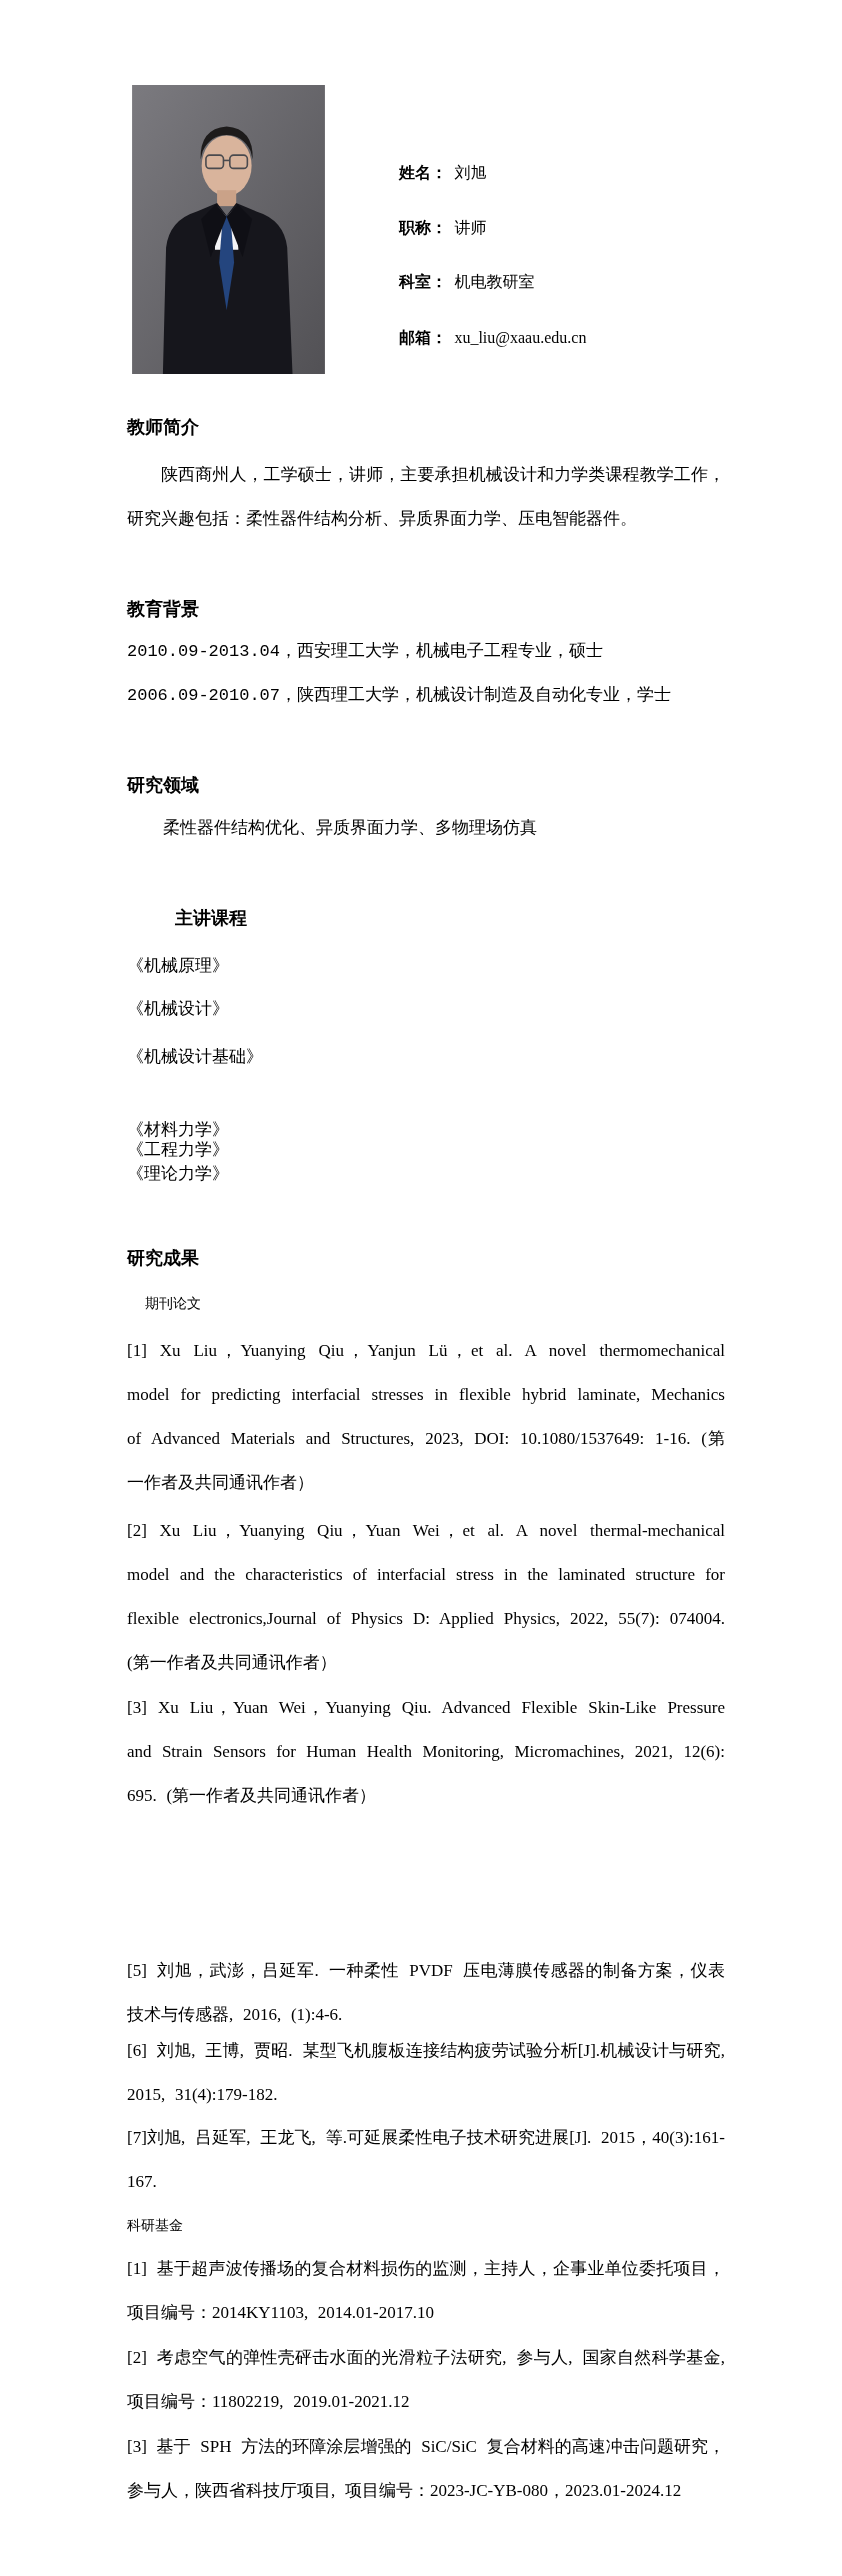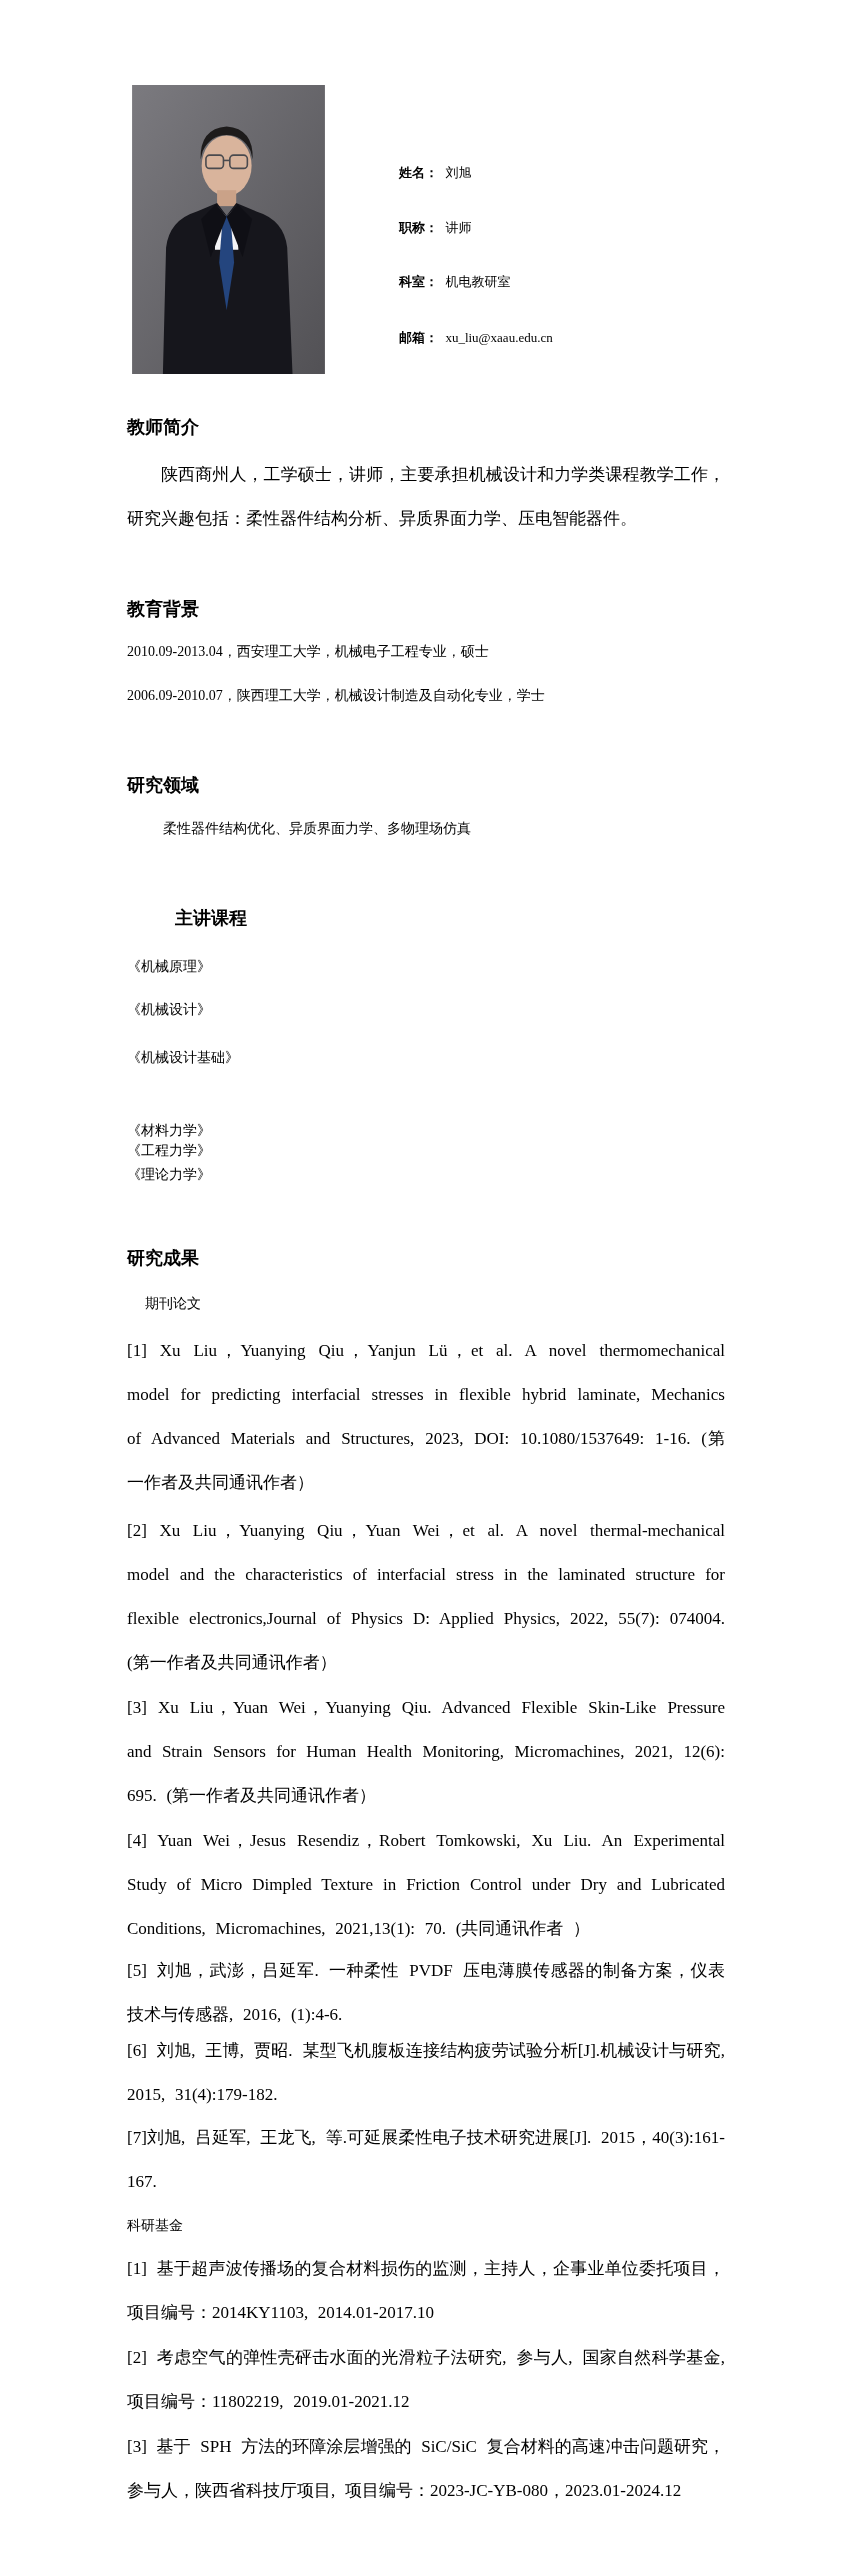--- a/index.html
+++ b/index.html
@@ -23,44 +23,45 @@
   }
   .sub-heading{
     font-size:14px;
     font-weight:normal;
     line-height:21px;
     white-space:nowrap;
   }
   
   .line{
     left:127px;
-    font-size:14px;
+    font-size:17px;
     line-height:21px;
     white-space:nowrap;
+    font-family:Liberation Mono, monospace;
   }
   
   .para{
     left:127px;
     width:598px;
     font-size:17px;
     line-height:44px;
     text-align:justify;
     word-spacing:0.32em;
   }
   .indent2{text-indent:34px;}
   
   .photo-box{
     left:132px;
     top:85px;
     width:193px;
     height:289px;
   }
   .field-row{
     left:399px;
-    font-size:13px;
+    font-size:16px;
     line-height:21px;
     white-space:nowrap;
   }
   .field-label{font-weight:bold;}
   .field-value{font-weight:normal;padding-left:7.4px;}
 </style>
 </head>
 <body>
 
 <div class="page">
@@ -121,21 +122,20 @@
   <div class="abs line" style="top:1120px;">《材料力学》</div>
   <div class="abs line" style="top:1164px;">《理论力学》</div>
 
   <div class="abs sec-heading" style="top:1248px;">研究成果</div>
 
   <div class="abs sub-heading" style="left:145px;top:1293px;">期刊论文</div>
 
   <div class="abs para" style="top:1329px;">[1] Xu Liu，Yuanying Qiu，Yanjun Lü，et al. A novel thermomechanical model for predicting interfacial stresses in flexible hybrid laminate, Mechanics of Advanced Materials and Structures, 2023, DOI: 10.1080/1537649: 1-16. (第一作者及共同通讯作者）</div>
   <div class="abs para" style="top:1509px;">[2] Xu Liu，Yuanying Qiu，Yuan Wei，et al. A novel thermal-mechanical model and the characteristics of interfacial stress in the laminated structure for flexible electronics,Journal of Physics D: Applied Physics, 2022, 55(7): 074004. (第一作者及共同通讯作者）</div>
   <div class="abs para" style="top:1686px;">[3] Xu Liu，Yuan Wei，Yuanying Qiu. Advanced Flexible Skin-Like Pressure and Strain Sensors for Human Health Monitoring, Micromachines, 2021, 12(6): 695. (第一作者及共同通讯作者）</div>
-  <div class="abs para" style="top:1819px;">[4] Yuan Wei，Jesus Resendiz，Robert Tomkowski, Xu Liu. An Experimental Study of Micro Dimpled Texture in Friction Control under Dry and Lubricated Conditions, Micromachines, 2021,13(1): 70. (共同通讯作者 ）</div>
   <div class="abs para" style="top:1949px;">[5] 刘旭，武澎，吕延军. 一种柔性 PVDF 压电薄膜传感器的制备方案，仪表技术与传感器, 2016, (1):4-6.</div>
   <div class="abs para" style="top:2029px;">[6] 刘旭, 王博, 贾昭. 某型飞机腹板连接结构疲劳试验分析[J].机械设计与研究, 2015, 31(4):179-182.</div>
   <div class="abs para" style="top:2116px;">[7]刘旭, 吕延军, 王龙飞, 等.可延展柔性电子技术研究进展[J]. 2015，40(3):161-167.</div>
 
   <div class="abs sub-heading" style="left:127px;top:2215px;">科研基金</div>
 
   <div class="abs para" style="top:2247px;">[1] 基于超声波传播场的复合材料损伤的监测，主持人，企事业单位委托项目，项目编号：2014KY1103, 2014.01-2017.10</div>
   <div class="abs para" style="top:2336px;">[2] 考虑空气的弹性壳砰击水面的光滑粒子法研究, 参与人, 国家自然科学基金, 项目编号：11802219, 2019.01-2021.12</div>
   <div class="abs para" style="top:2425px;">[3] 基于 SPH 方法的环障涂层增强的 SiC/SiC 复合材料的高速冲击问题研究，参与人，陕西省科技厅项目, 项目编号：2023-JC-YB-080，2023.01-2024.12</div>
 

